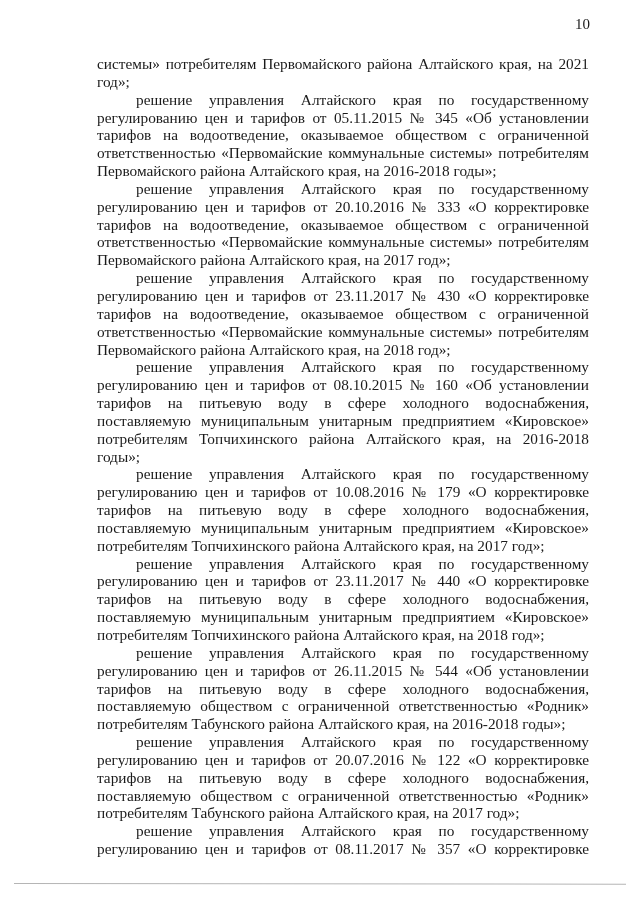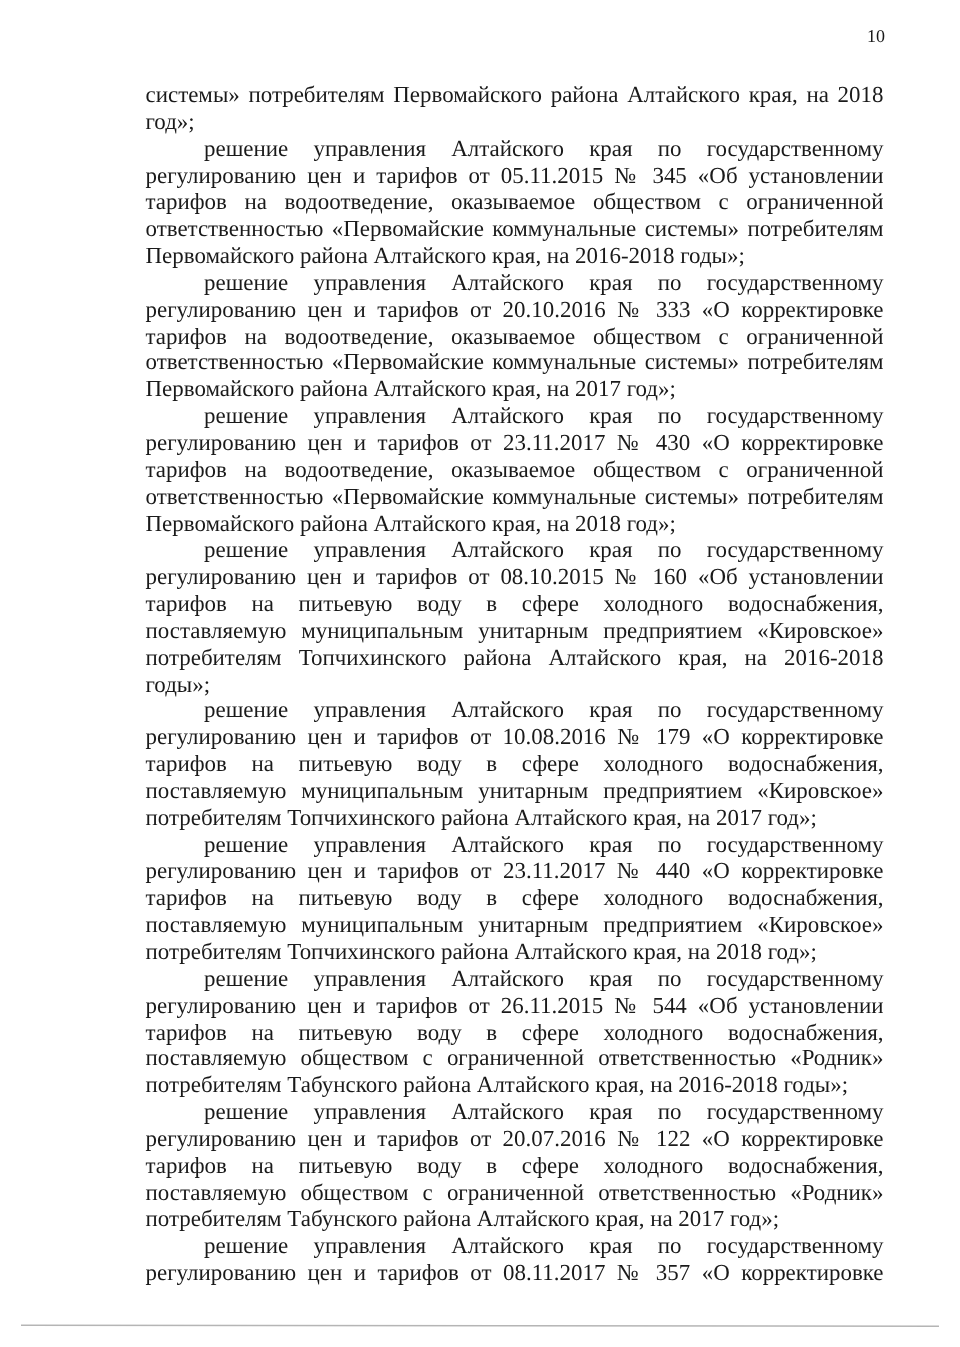--- a/index.html
+++ b/index.html
@@ -14,21 +14,21 @@
       overflow: hidden;
       font-family: "Liberation Serif", "DejaVu Serif", serif;
       color: #1a1a1a;
     }
     .page-number {
       position: absolute;
       top: 17px;
       left: 570px;
       width: 20px;
       text-align: right;
-      font-size: 12px;
+      font-size: 15px;
       line-height: 14px;
     }
     .body-text {
       position: absolute;
       top: 55px;
       left: 97px;
       width: 492px;
       font-size: 15.3px;
       line-height: 17.85px;
       text-align: justify;
@@ -52,21 +52,21 @@
       transform: rotate(0.06deg);
       transform-origin: left center;
     }
   </style>
 </head>
 <body>
 
 <div class="page-number">10</div>
 
 <div class="body-text">
-  <p class="para">системы» потребителям Первомайского района Алтайского края, на 2018 год»;</p>
+  <p class="para">системы» потребителям Первомайского района Алтайского края, на 2021 год»;</p>
   <p class="para indented">решение управления Алтайского края по государственному регулированию цен и тарифов от 05.11.2015 № 345 «Об установлении тарифов на водоотведение, оказываемое обществом с ограниченной ответственностью «Первомайские коммунальные системы» потребителям Первомайского района Алтайского края, на 2016-2018 годы»;</p>
   <p class="para indented">решение управления Алтайского края по государственному регулированию цен и тарифов от 20.10.2016 № 333 «О корректировке тарифов на водоотведение, оказываемое обществом с ограниченной ответственностью «Первомайские коммунальные системы» потребителям Первомайского района Алтайского края, на 2017 год»;</p>
   <p class="para indented">решение управления Алтайского края по государственному регулированию цен и тарифов от 23.11.2017 № 430 «О корректировке тарифов на водоотведение, оказываемое обществом с ограниченной ответственностью «Первомайские коммунальные системы» потребителям Первомайского района Алтайского края, на 2018 год»;</p>
   <p class="para indented">решение управления Алтайского края по государственному регулированию цен и тарифов от 08.10.2015 № 160 «Об установлении тарифов на питьевую воду в сфере холодного водоснабжения, поставляемую муниципальным унитарным предприятием «Кировское» потребителям Топчихинского района Алтайского края, на 2016-2018 годы»;</p>
   <p class="para indented">решение управления Алтайского края по государственному регулированию цен и тарифов от 10.08.2016 № 179 «О корректировке тарифов на питьевую воду в сфере холодного водоснабжения, поставляемую муниципальным унитарным предприятием «Кировское» потребителям Топчихинского района Алтайского края, на 2017 год»;</p>
   <p class="para indented">решение управления Алтайского края по государственному регулированию цен и тарифов от 23.11.2017 № 440 «О корректировке тарифов на питьевую воду в сфере холодного водоснабжения, поставляемую муниципальным унитарным предприятием «Кировское» потребителям Топчихинского района Алтайского края, на 2018 год»;</p>
   <p class="para indented">решение управления Алтайского края по государственному регулированию цен и тарифов от 26.11.2015 № 544 «Об установлении тарифов на питьевую воду в сфере холодного водоснабжения, поставляемую обществом с ограниченной ответственностью «Родник» потребителям Табунского района Алтайского края, на 2016-2018 годы»;</p>
   <p class="para indented">решение управления Алтайского края по государственному регулированию цен и тарифов от 20.07.2016 № 122 «О корректировке тарифов на питьевую воду в сфере холодного водоснабжения, поставляемую обществом с ограниченной ответственностью «Родник» потребителям Табунского района Алтайского края, на 2017 год»;</p>
   <p class="para indented" style="text-align-last: justify;">решение управления Алтайского края по государственному регулированию цен и тарифов от 08.11.2017 № 357 «О корректировке</p>
 </div>

